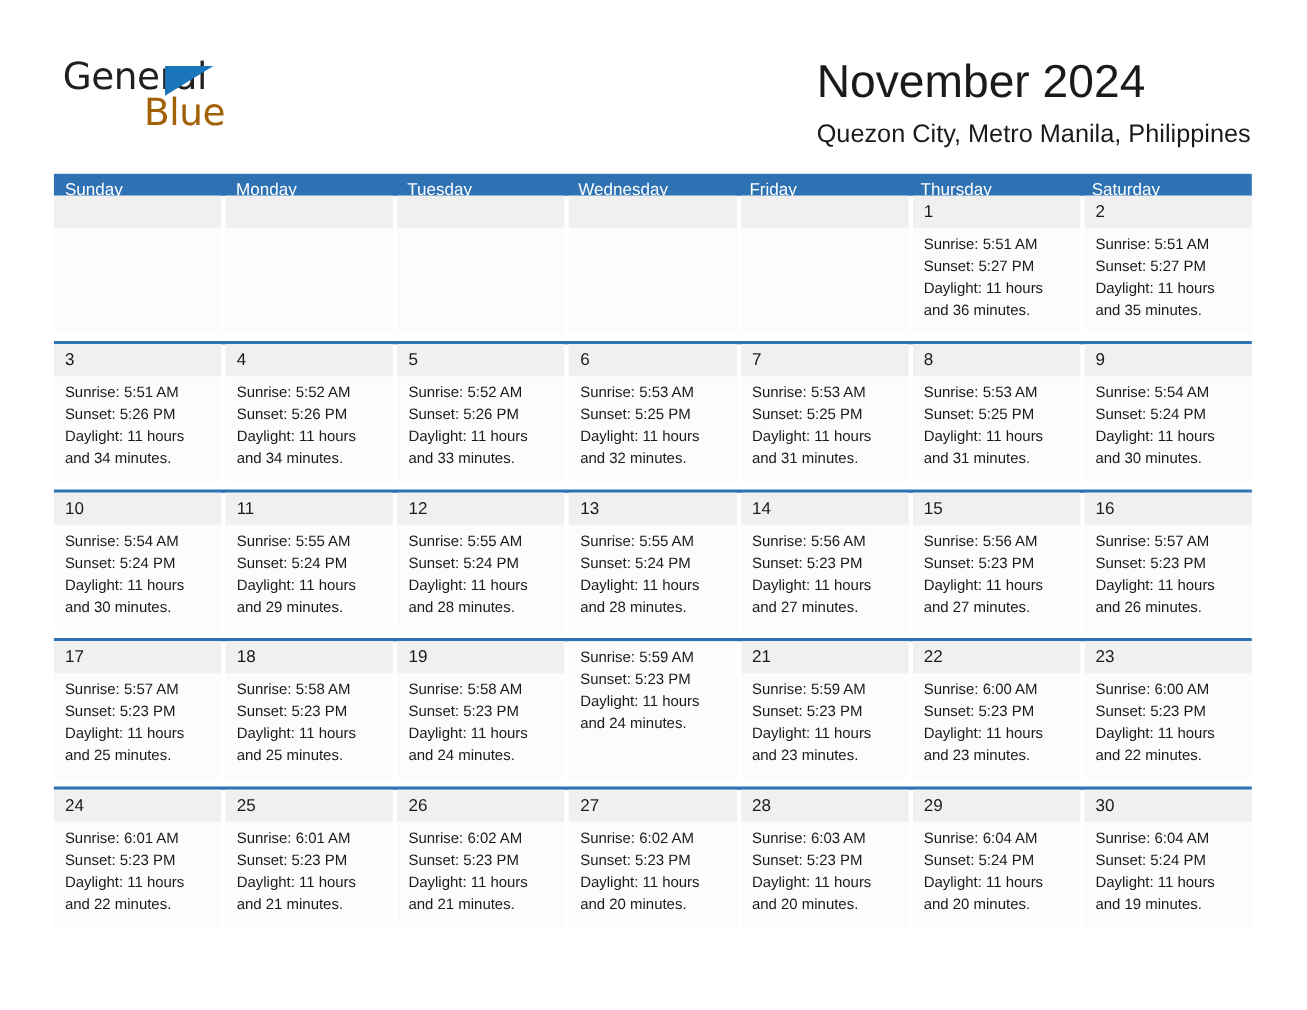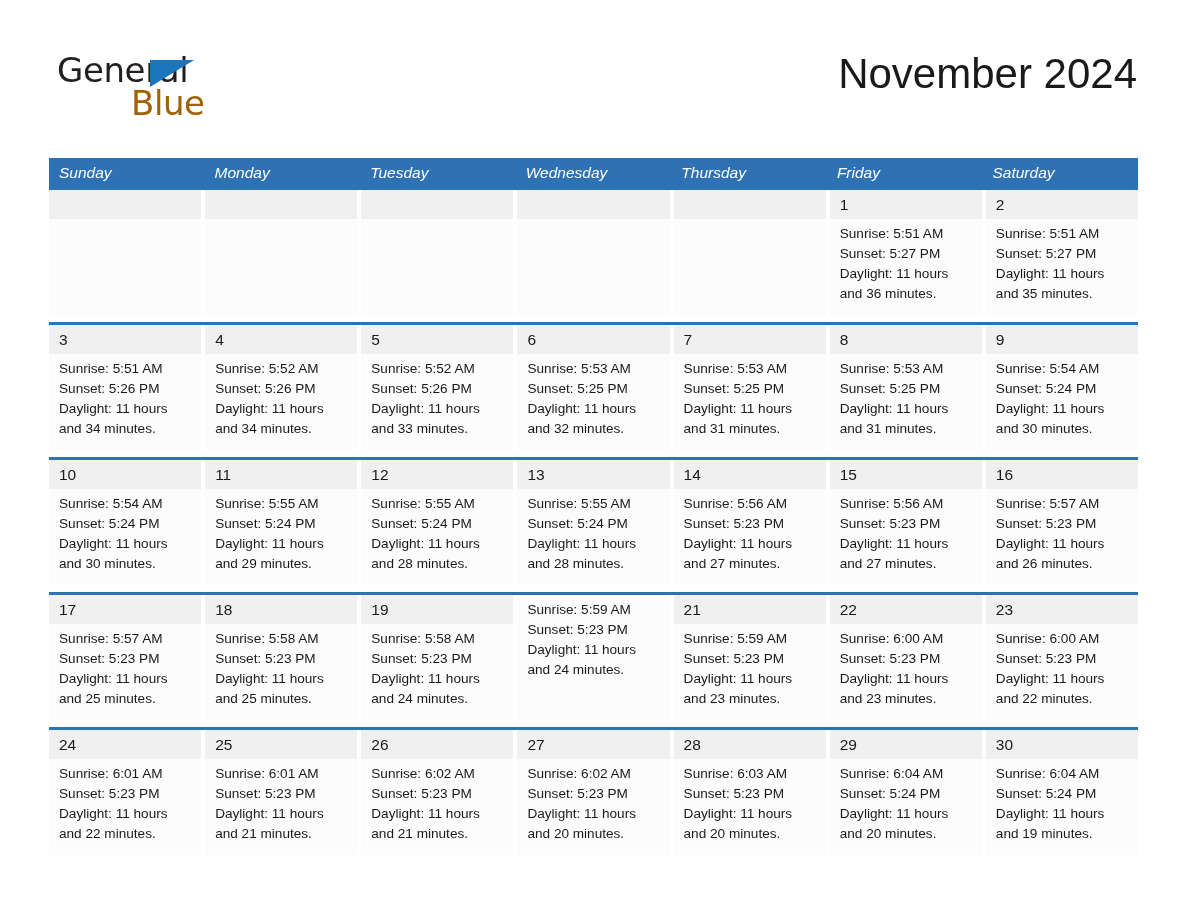--- a/index.html
+++ b/index.html
@@ -96,22 +96,21 @@
   .calendar {
     position: absolute;
     left: 49px;
     top: 158px;
     width: 1089px;
   }
 
   .weekday-row {
     display: flex;
     background: #2e72b4;
-    height: 32px;
-    font-style: italic;
+    height: 20px;
   }
   .weekday {
     flex: 1 1 0;
     color: #ffffff;
     font-size: 15.5px;
     line-height: 30px;
     padding-left: 10px;
     box-sizing: border-box;
     white-space: nowrap;
   }
@@ -162,33 +161,34 @@
   <div class="header">
 
     <div class="logo">
       <span class="logo-general">General</span>
       <span class="logo-triangle"></span>
       <span class="logo-blue">Blue</span>
     </div>
 
     <div class="title-block">
       <div class="month-title">November 2024</div>
+      <div class="location-title">Quezon City, Metro Manila, Philippines</div>
     </div>
 
   </div>
 
   <div class="calendar">
 
     <div class="weekday-row">
       <div class="weekday">Sunday</div>
       <div class="weekday">Monday</div>
       <div class="weekday">Tuesday</div>
       <div class="weekday">Wednesday</div>
+      <div class="weekday">Friday</div>
       <div class="weekday">Thursday</div>
-      <div class="weekday">Friday</div>
       <div class="weekday">Saturday</div>
     </div>
 
     <div class="week-row first">
       <div class="day-cell empty">
         <div class="day-number-band"></div>
 
       </div>
       <div class="day-cell empty">
         <div class="day-number-band"></div>

